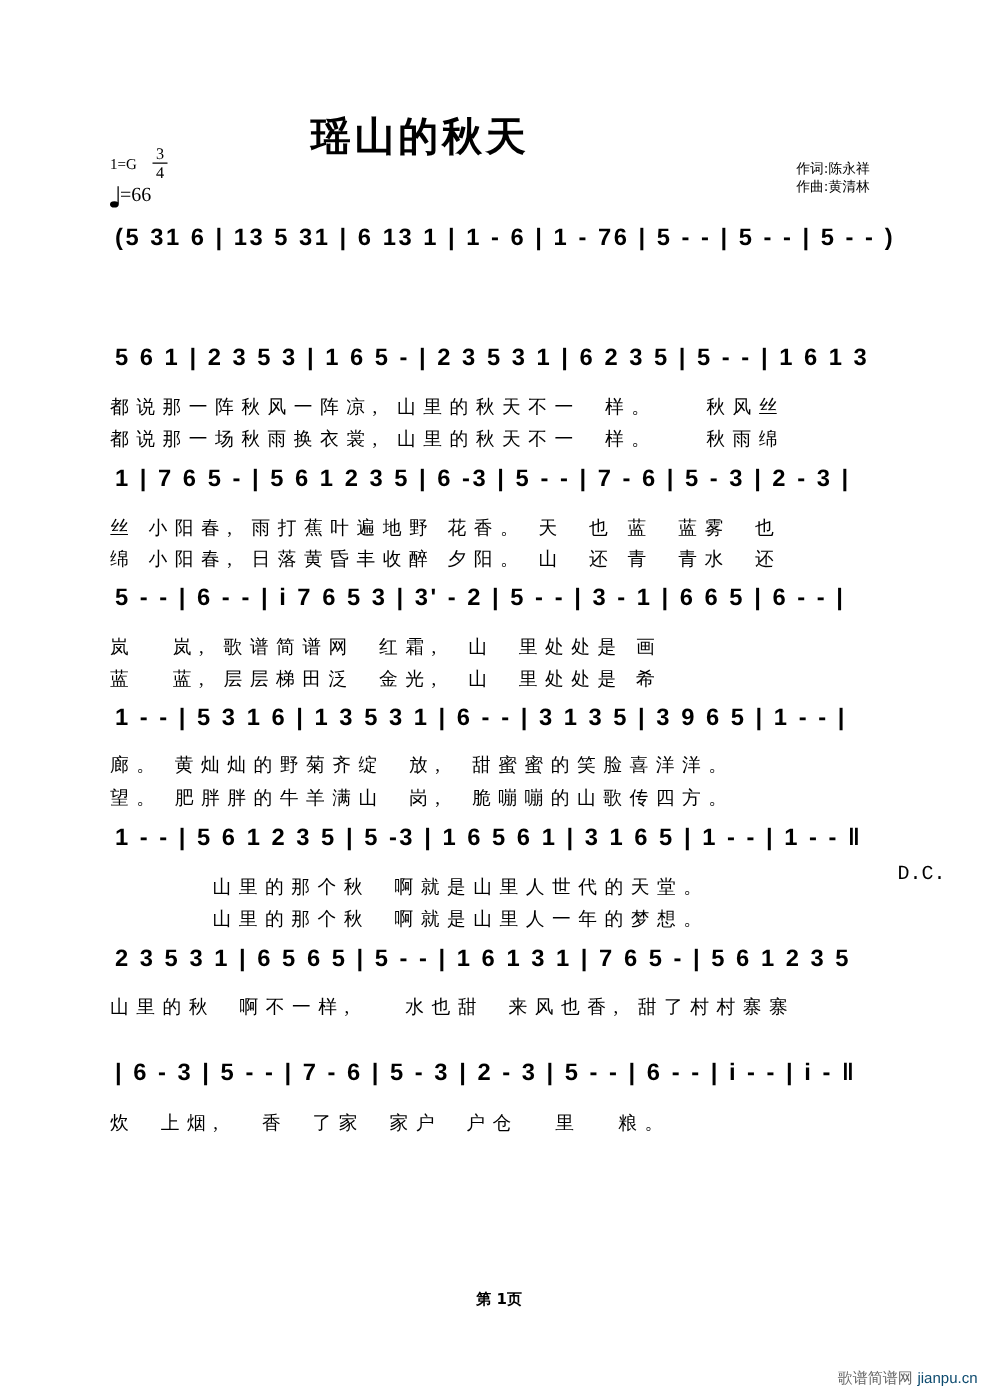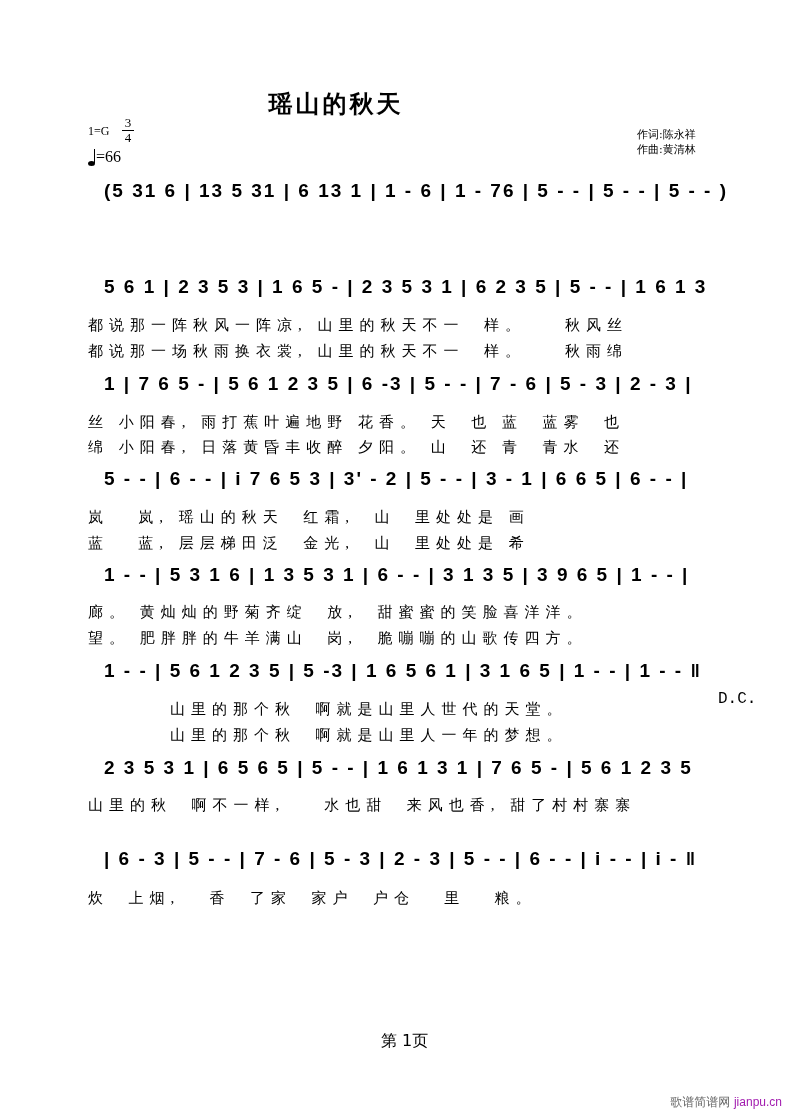--- a/index.html
+++ b/index.html
@@ -1,37 +1,37 @@
 <!DOCTYPE html>
 <html><head>
 <meta charset="utf-8">
 <style>
   html, body { margin:0; padding:0; background:#ffffff; }
   body { width:790px; height:1119px; position:relative; overflow:hidden;
          font-family:"Liberation Sans", sans-serif; color:#000; }
   .title { position:absolute; top:88px; left:0; width:672px; text-align:center;
-           font-family:Liberation Mono, monospace; font-weight:bold; font-size:24px; letter-spacing:3px; }
+           font-family:Liberation Mono, monospace; font-weight:bold; font-size:32px; letter-spacing:3px; }
   .key { position:absolute; left:88px; top:124px; font-size:12px; font-family:"Liberation Serif", serif;text-align:center; }
   .timesig { position:absolute; left:122px; top:116px; font-family:"Liberation Serif", serif; font-size:13px;
              text-align:center; line-height:14px; width:12px; }
   .timesig .num { border-bottom:1px solid #000; display:block; }
   .tempo { position:absolute; left:88px; top:148px; font-size:16px; font-family:"Liberation Serif", serif; }
   .tempo .note { display:inline-block; position:relative; width:8px; height:16px; vertical-align:bottom; }
   .tempo .note::before { content:""; position:absolute; left:0; bottom:0; width:7px; height:5px; border-radius:50%; background:#000; }
   .tempo .note::after { content:""; position:absolute; left:6px; bottom:3px; width:1px; height:14px; background:#000; }
   .credits { position:absolute; left:637px; top:127px; font-size:11px; line-height:15px;
              font-family:"DejaVu Sans", sans-serif; }
   .lyric { position:absolute; left:88px; font-family:Liberation Serif, serif; font-size:15px;
            letter-spacing:6px; white-space:pre; }
   .dc { position:absolute; font-size:16px; font-family:"Liberation Mono", monospace; }
-  .footer { position:absolute; top:1031px; left:381px; font-size:16px; font-family:"DejaVu Sans", sans-serif; }
+  .footer { position:absolute; top:1031px; left:381px; font-size:12px; font-family:"DejaVu Sans", sans-serif;font-weight:bold; }
   .watermark { position:absolute; right:8px; bottom:8px; font-size:12px; color:#666;
                font-family:"DejaVu Serif", serif; }
-  .watermark .brand { color:#a21caf; font-family:"Liberation Sans", sans-serif;text-align:center; }
-  .notes-line { position:absolute; left:104px; font-weight:bold; font-size:19px; white-space:pre;
+  .watermark .brand { color:#0c4a6e; font-family:"Liberation Sans", sans-serif;text-align:center; }
+  .notes-line { position:absolute; left:92px; font-weight:bold; font-size:19px; white-space:pre;
                 font-family:"Liberation Sans", sans-serif; letter-spacing:2px;text-align:center; }
 </style>
 </head>
 <body>
 
 <div class="title">瑶山的秋天</div>
 
 <div class="key">1=G</div>
 <div class="timesig">
   <span class="num">3</span>
@@ -49,21 +49,21 @@
 
 <div class="notes-line" style="top:276px">5 6 1 | 2 3 5 3 | 1 6 5 - | 2 3 5 3 1 | 6 2 3 5 | 5 - - | 1 6 1 3</div>
 <div class="lyric" style="top:316px">都说那一阵秋风一阵凉, 山里的秋天不一  样。    秋风丝</div>
 <div class="lyric" style="top:342px">都说那一场秋雨换衣裳, 山里的秋天不一  样。    秋雨绵</div>
 
 <div class="notes-line" style="top:373px">1 | 7 6 5 - | 5 6 1 2 3 5 | 6 -3 | 5 - - | 7 - 6 | 5 - 3 | 2 - 3 |</div>
 <div class="lyric" style="top:413px">丝 小阳春, 雨打蕉叶遍地野 花香。 天  也 蓝  蓝雾  也</div>
 <div class="lyric" style="top:438px">绵 小阳春, 日落黄昏丰收醉 夕阳。 山  还 青  青水  还</div>
 
 <div class="notes-line" style="top:468px">5 - - | 6 - - | i 7 6 5 3 | 3' - 2 | 5 - - | 3 - 1 | 6 6 5 | 6 - - |</div>
-<div class="lyric" style="top:508px">岚   岚, 瑶山的秋天  红霜,  山  里处处是 画</div>
+<div class="lyric" style="top:508px">岚   岚, 歌谱简谱网  红霜,  山  里处处是 画</div>
 <div class="lyric" style="top:534px">蓝   蓝, 层层梯田泛  金光,  山  里处处是 希</div>
 
 <div class="notes-line" style="top:564px">1 - - | 5 3 1 6 | 1 3 5 3 1 | 6 - - | 3 1 3 5 | 3 9 6 5 | 1 - - |</div>
 <div class="lyric" style="top:603px">廊。 黄灿灿的野菊齐绽  放,  甜蜜蜜的笑脸喜洋洋。</div>
 <div class="lyric" style="top:629px">望。 肥胖胖的牛羊满山  岗,  脆嘣嘣的山歌传四方。</div>
 
 <div class="notes-line" style="top:660px">1 - - | 5 6 1 2 3 5 | 5 -3 | 1 6 5 6 1 | 3 1 6 5 | 1 - - | 1 - - ‖</div>
 <div class="dc" style="top:690px;left:718px">D.C.</div>
 <div class="lyric" style="top:700px;left:170px">山里的那个秋  啊就是山里人世代的天堂。</div>
 <div class="lyric" style="top:726px;left:170px">山里的那个秋  啊就是山里人一年的梦想。</div>

